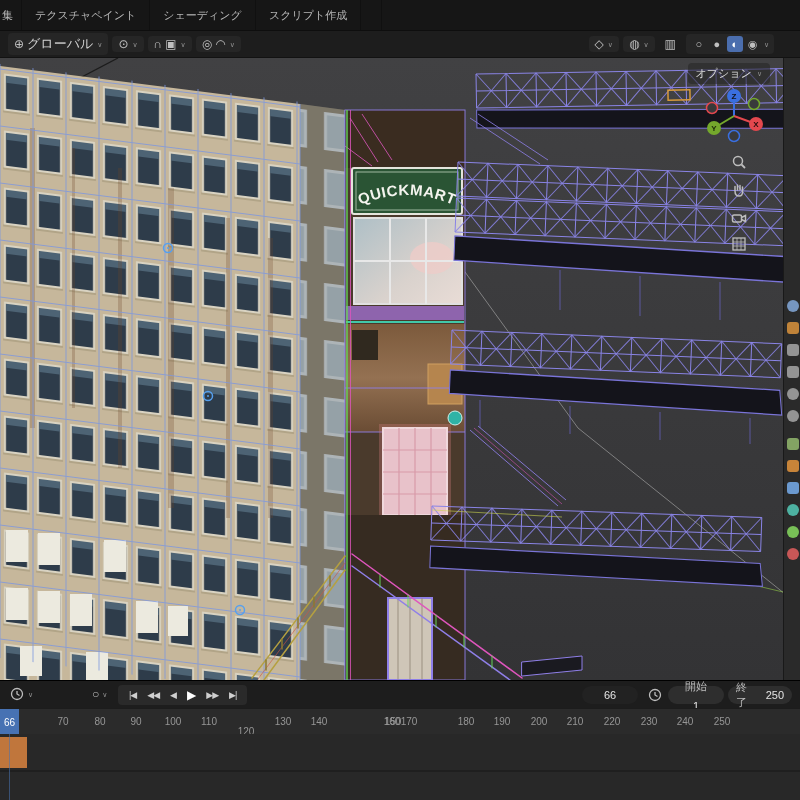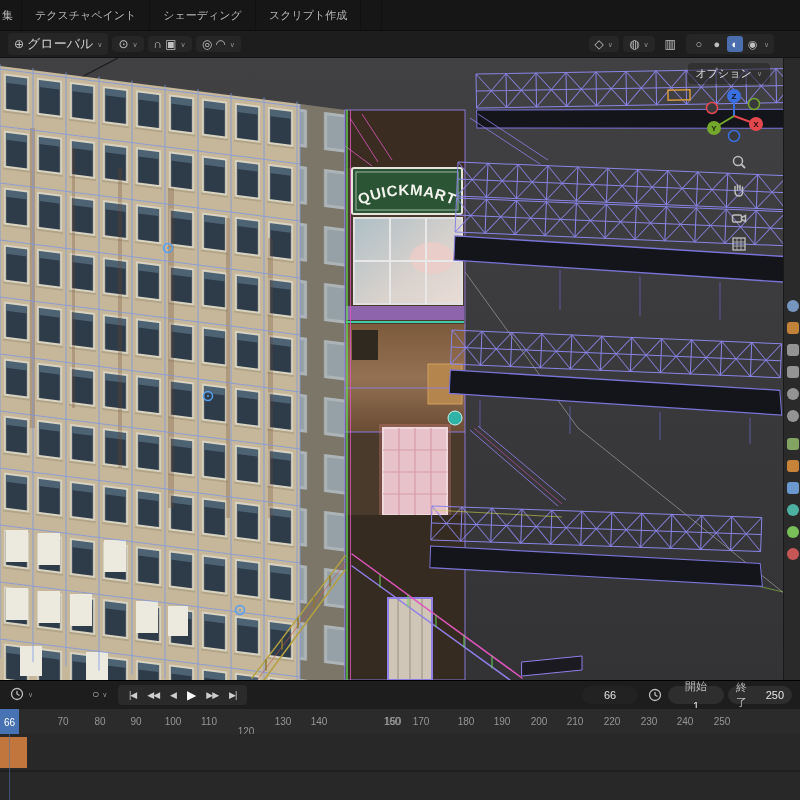--- a/index.html
+++ b/index.html
@@ -407,21 +407,21 @@
   <span class="tick" style="left:63px;">70</span>
   <span class="tick" style="left:100px;">80</span>
   <span class="tick" style="left:136px;">90</span>
   <span class="tick" style="left:173px;">100</span>
   <span class="tick" style="left:209px;">110</span>
   <span class="tick" style="left:246px;margin-top:10px;">120</span>
   <span class="tick" style="left:283px;">130</span>
   <span class="tick" style="left:319px;">140</span>
   <span class="tick" style="left:356px;margin-left:37px;">150</span>
   <span class="tick" style="left:392px;">160</span>
-  <span class="tick" style="left:421px;">170</span>
+  <span class="tick" style="left:409px;">170</span>
   <span class="tick" style="left:466px;">180</span>
   <span class="tick" style="left:502px;">190</span>
   <span class="tick" style="left:539px;">200</span>
   <span class="tick" style="left:575px;">210</span>
   <span class="tick" style="left:612px;">220</span>
   <span class="tick" style="left:649px;">230</span>
   <span class="tick" style="left:685px;">240</span>
   <span class="tick" style="left:722px;">250</span>
   <div id="playhead-box" class="abs">
     <span>66</span>

